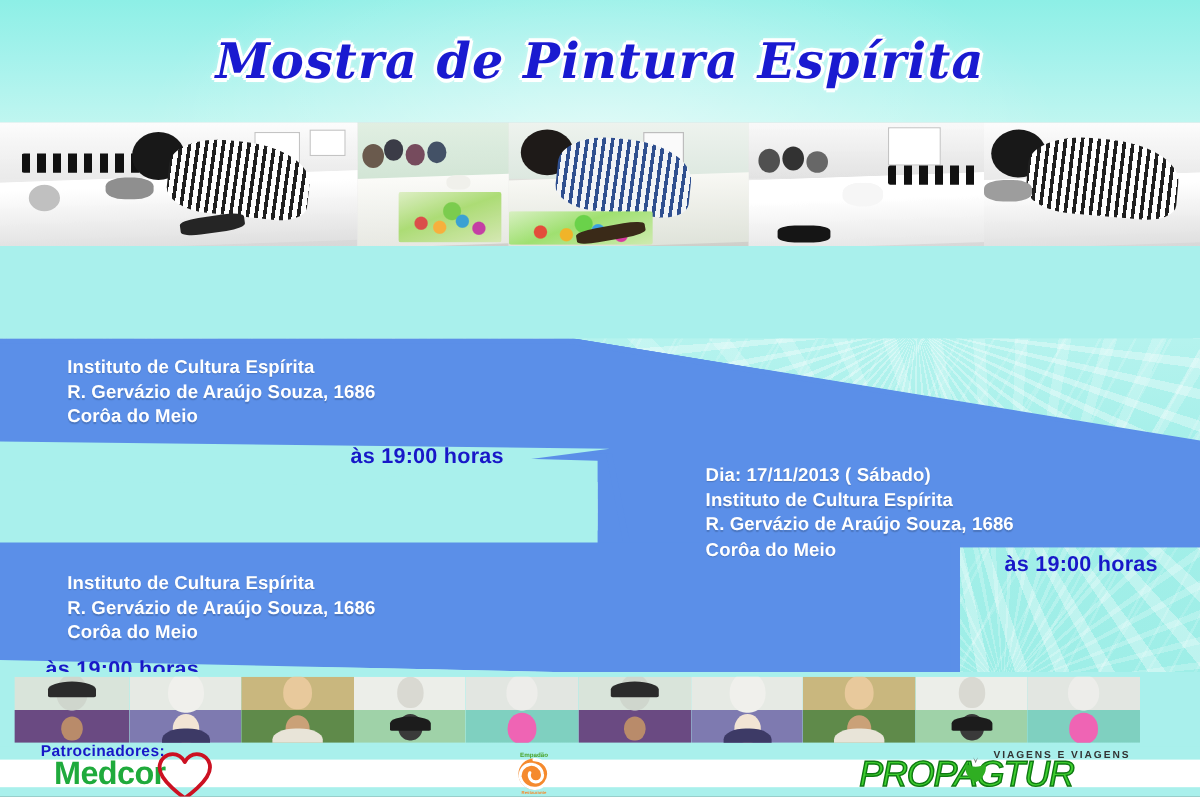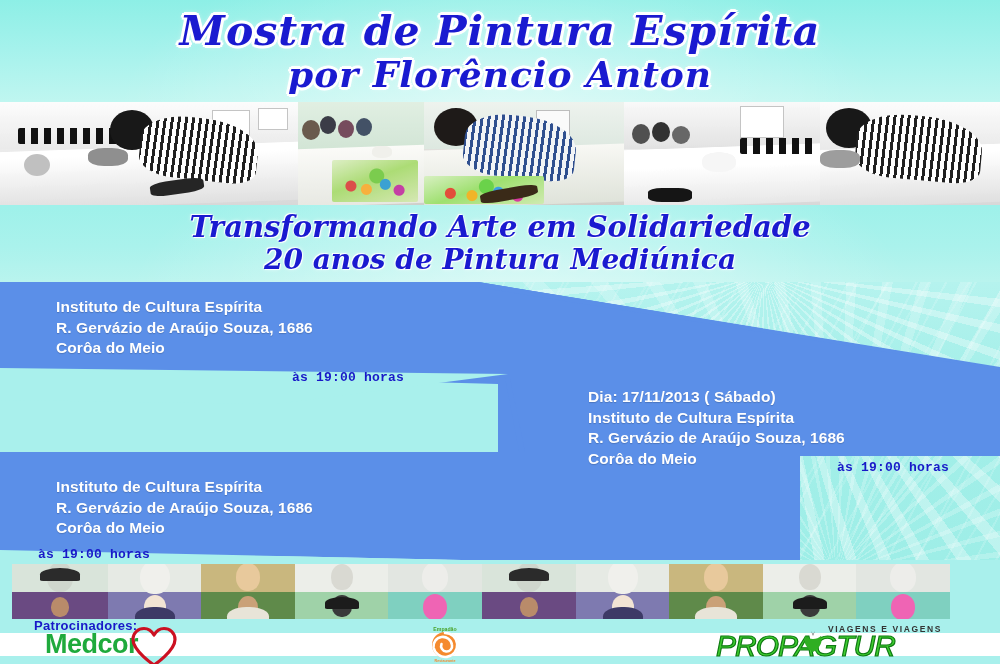--- a/index.html
+++ b/index.html
@@ -130,22 +130,22 @@
   .evt {
     position:absolute; z-index:5;
     color:#ffffff;
     font-weight:bold; font-size:15.5px; line-height:20.5px;
     letter-spacing:.1px;
     white-space:nowrap;
     text-shadow:0 1px 1px rgba(0,0,0,.18);
   }
   .hora {
     position:absolute; z-index:6;
-    color:#1818c8; font-weight:bold; font-size:13px;
-    letter-spacing:.2px; white-space:nowrap;font-family:Liberation Mono, monospace;
+    color:#1818c8; font-weight:bold; font-size:18px;
+    letter-spacing:.2px; white-space:nowrap;
   }
 
   
   .portraits {
     position:absolute; left:0; top:560px; width:1000px; height:62px;
     overflow:hidden; background:#a9f0ec;
   }
   .pgrid { position:absolute; left:12px; top:4px; width:988px; height:55px; display:flex; }
   .pcell { flex:0 0 auto; height:55px; position:relative; overflow:hidden; }
   .pcell .bg { position:absolute; inset:0; }
@@ -202,21 +202,20 @@
 </head>
 <body>
 
 <div id="poster">
 
   <div class="header">
     
   </div>
   <div class="title-wrap">
     <div class="title-l1">Mostra de Pintura Espírita</div>
-    <div class="title-l2">por Florêncio Anton</div>
   </div>
 
   <div class="photostrip">
 
     <div class="ph" style="width:298px">
       <div class="scene gray">
         <div class="wall"></div>
         <div class="table"></div>
         <div class="frame" style="left:212px; top:8px; width:38px; height:28px;"></div>
         <div class="frame" style="left:258px; top:6px; width:30px; height:22px;"></div>
@@ -272,25 +271,20 @@
       <div class="scene gray">
         <div class="wall"></div>
         <div class="table"></div>
         <div class="head" style="left:6px; top:6px; width:46px; height:40px;"></div>
         <div class="stripes" style="left:36px; top:14px; width:126px; height:64px; transform:rotate(5deg);"></div>
         <div class="blob" style="left:0px; top:48px; width:40px; height:18px; background:#9a9a9a; border-radius:40%;"></div>
       </div>
     </div>
   </div>
 
-  <div class="subband">
-
-    <div class="sub-l1">Transformando Arte em Solidariedade</div>
-    <div class="sub-l2">20 anos de Pintura Mediúnica</div>
-  </div>
 
   <div class="middle">
     <div class="facets"></div>
 
     <svg class="chev" width="1000" height="278" viewBox="0 0 1000 278">
 
       <path d="M0,0 L478,0 L1000,85 L1000,168 L500,168 L520,118 L0,96 Z" fill="#5b8fe8"></path>
 
       <path d="M0,96 L498,90 L530,118 L0,146 Z" fill="#5b8fe8"></path>
 

